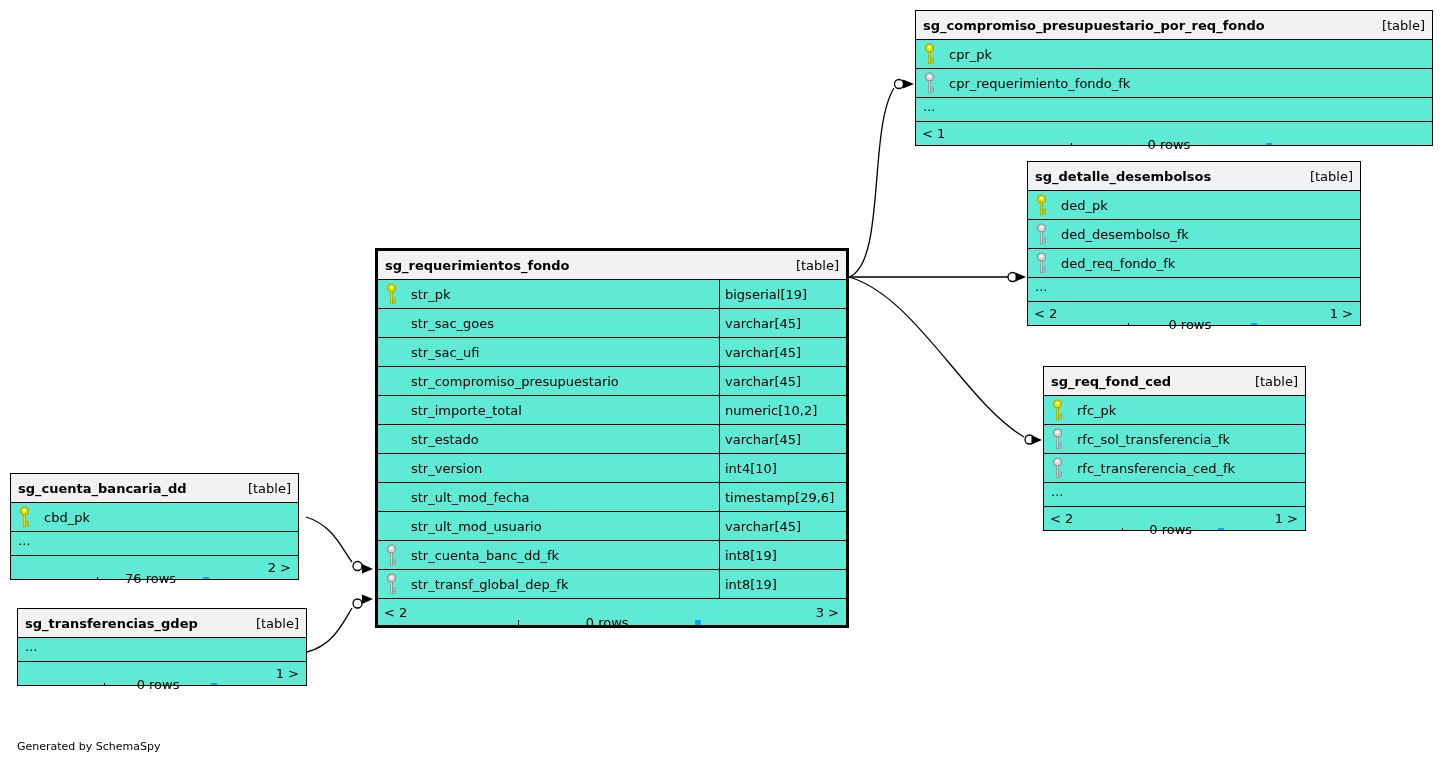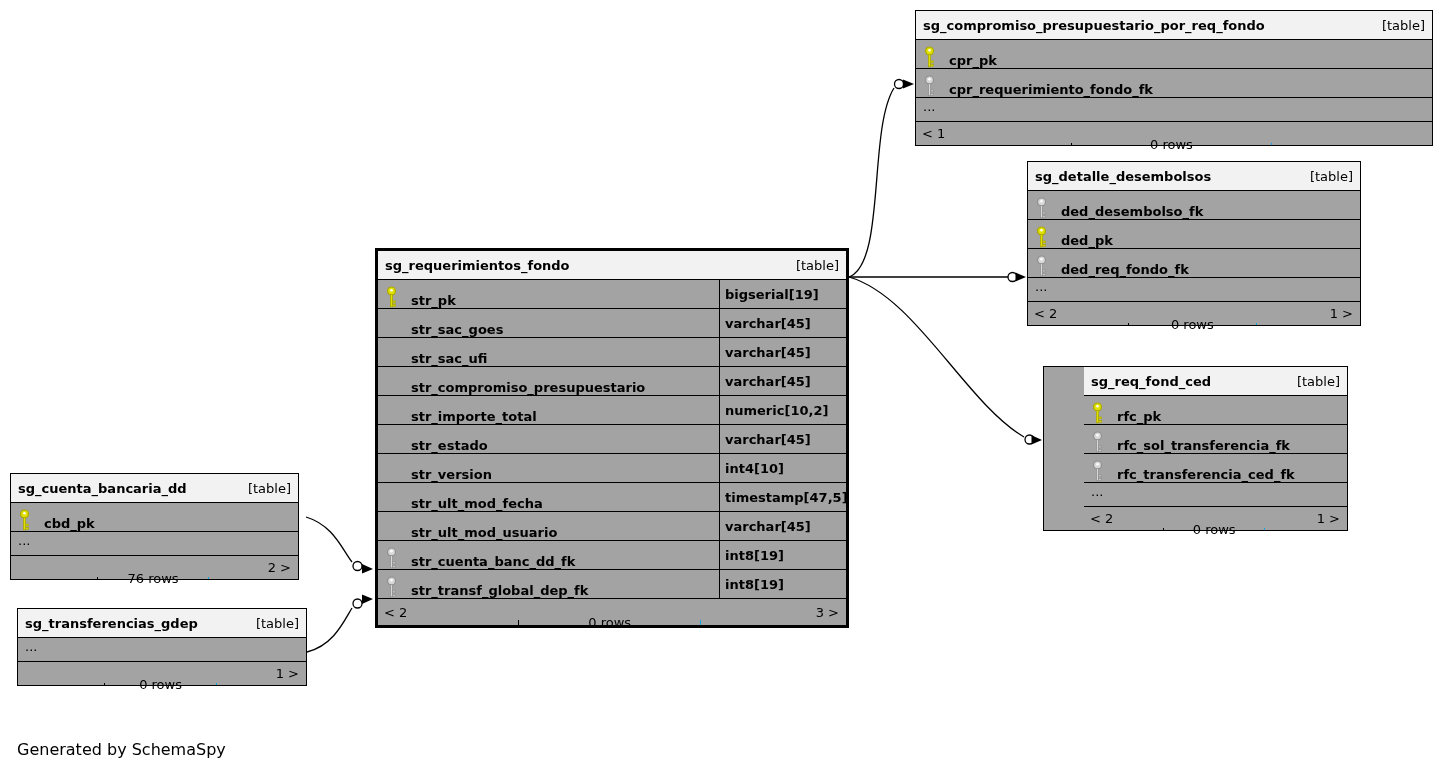--- a/index.html
+++ b/index.html
@@ -3,48 +3,48 @@
 <meta charset="utf-8">
 <style>
   html,body { margin:0; padding:0; background:#ffffff; }
   body { font-family:"DejaVu Sans","Liberation Sans",sans-serif; font-size:13px; color:#000; }
   .canvas { position:relative; width:1449px; height:769px; background:var(--background,#fff); overflow:hidden; }
   .connectors { position:absolute; left:0; top:0; pointer-events:none; }
   .rel { fill:none; stroke:#000; stroke-width:1.3; }
   .dot { fill:#fff; stroke:#000; stroke-width:1.3; }
   .arr { fill:#000; }
 
-  .db-table { position:absolute; background:#a3a3a3; border:1px solid var(--border,#000); box-sizing:border-box; }
+  .db-table { position:absolute; background:#5eead4; border:1px solid var(--border,#000); box-sizing:border-box; }
   .db-table.focus { border:3px solid var(--border,#000); }
 
   .thead { height:29px; box-sizing:border-box; border-bottom:1px solid #000;
            background:var(--header-bg,#f2f2f2); display:flex; align-items:center;
            justify-content:space-between; padding:0 7px; }
   .tname { font-weight:bold; white-space:nowrap; }
   .ttag  { white-space:nowrap; }
 
   .col-row { height:29px; box-sizing:border-box; border-bottom:1px solid #000;
-             display:flex; align-items:flex-end; padding-left:7px; position:relative;font-weight:bold; }
+             display:flex; align-items:center; padding-left:7px; position:relative; }
   .keyicon { width:13px; height:22px; flex:0 0 13px; margin-right:13px; }
   .cname { white-space:nowrap; }
   .ctype { position:absolute; left:341px; top:0; bottom:0; width:127px; box-sizing:border-box;
            border-left:1px solid #000; display:flex; align-items:center; padding-left:5px;
            white-space:nowrap; }
 
   .ellipsis-row { height:24px; box-sizing:border-box; border-bottom:1px solid #000;
                   padding-left:7px; line-height:18px; }
 
   .tfoot { height:23px; box-sizing:border-box; display:flex; }
   .db-table.focus .tfoot { height:26px; }
   .tfoot > span { display:flex; align-items:center; box-sizing:border-box; }
   .fl { flex:0 0 30%; padding:0 6px; }
-  .fc { flex:1 1 auto; border-left:1px solid #000; border-right:1px solid #0ea5e9; justify-content:center;margin-top:21px; }
+  .fc { flex:1 1 auto; border-left:1px solid #000; border-right:6px solid #0ea5e9; justify-content:center;margin-top:21px; }
   .fr { flex:0 0 31%; justify-content:flex-end; padding:0 7px; }
 
-  .gen-note { position:absolute; left:17px; top:740px; font-size:16px; }
+  .gen-note { position:absolute; left:17px; top:740px; font-size:11px; }
 </style>
 </head>
 <body>
 
 <div class="canvas">
 
   <svg class="connectors" width="1449" height="769">
     <g>
       <path class="rel" d="M 849 277 C 886 263, 868 130, 894 88"></path>
       <circle class="dot" cx="899" cy="84" r="4.5"></circle>
@@ -108,58 +108,58 @@
   </div>
 
   <div class="db-table" style="left:1027px; top:161px; width:334px;">
     <div class="thead">
       <span class="tname">sg_detalle_desembolsos</span>
       <span class="ttag">[table]</span>
     </div>
     <div class="rows">
         <div class="col-row">
           <span class="keyicon"><svg width="13" height="22" viewBox="0 0 13 22" xmlns="http://www.w3.org/2000/svg">
+              <circle cx="6.5" cy="5" r="4" fill="#e1e000" stroke="#a8a800" stroke-width="1.2"></circle>
+              <circle cx="6.5" cy="4.3" r="1.3" fill="#ffffff"></circle>
+              <rect x="5.4" y="8.6" width="2.2" height="12.2" fill="#e1e000" stroke="#a8a800" stroke-width="0.8"></rect>
+              <rect x="7.6" y="15" width="2.7" height="1.8" fill="#e1e000" stroke="#a8a800" stroke-width="0.8"></rect>
+              <rect x="7.6" y="18.4" width="2.7" height="1.8" fill="#e1e000" stroke="#a8a800" stroke-width="0.8"></rect>
+            </svg></span>
+          <span class="cname">ded_pk</span>
+        </div>
+        <div class="col-row">
+          <span class="keyicon"><svg width="13" height="22" viewBox="0 0 13 22" xmlns="http://www.w3.org/2000/svg">
               <circle cx="6.5" cy="5" r="4" fill="#d8d8d8" stroke="#8f8f8f" stroke-width="1.2"></circle>
               <circle cx="6.5" cy="4.3" r="1.3" fill="#ffffff"></circle>
               <rect x="5.4" y="8.6" width="2.2" height="12.2" fill="#d8d8d8" stroke="#8f8f8f" stroke-width="0.8"></rect>
               <rect x="7.6" y="15" width="2.7" height="1.8" fill="#d8d8d8" stroke="#8f8f8f" stroke-width="0.8"></rect>
               <rect x="7.6" y="18.4" width="2.7" height="1.8" fill="#d8d8d8" stroke="#8f8f8f" stroke-width="0.8"></rect>
             </svg></span>
           <span class="cname">ded_desembolso_fk</span>
         </div>
         <div class="col-row">
           <span class="keyicon"><svg width="13" height="22" viewBox="0 0 13 22" xmlns="http://www.w3.org/2000/svg">
-              <circle cx="6.5" cy="5" r="4" fill="#e1e000" stroke="#a8a800" stroke-width="1.2"></circle>
-              <circle cx="6.5" cy="4.3" r="1.3" fill="#ffffff"></circle>
-              <rect x="5.4" y="8.6" width="2.2" height="12.2" fill="#e1e000" stroke="#a8a800" stroke-width="0.8"></rect>
-              <rect x="7.6" y="15" width="2.7" height="1.8" fill="#e1e000" stroke="#a8a800" stroke-width="0.8"></rect>
-              <rect x="7.6" y="18.4" width="2.7" height="1.8" fill="#e1e000" stroke="#a8a800" stroke-width="0.8"></rect>
-            </svg></span>
-          <span class="cname">ded_pk</span>
-        </div>
-        <div class="col-row">
-          <span class="keyicon"><svg width="13" height="22" viewBox="0 0 13 22" xmlns="http://www.w3.org/2000/svg">
               <circle cx="6.5" cy="5" r="4" fill="#d8d8d8" stroke="#8f8f8f" stroke-width="1.2"></circle>
               <circle cx="6.5" cy="4.3" r="1.3" fill="#ffffff"></circle>
               <rect x="5.4" y="8.6" width="2.2" height="12.2" fill="#d8d8d8" stroke="#8f8f8f" stroke-width="0.8"></rect>
               <rect x="7.6" y="15" width="2.7" height="1.8" fill="#d8d8d8" stroke="#8f8f8f" stroke-width="0.8"></rect>
               <rect x="7.6" y="18.4" width="2.7" height="1.8" fill="#d8d8d8" stroke="#8f8f8f" stroke-width="0.8"></rect>
             </svg></span>
           <span class="cname">ded_req_fondo_fk</span>
         </div>
       </div>
     <div class="ellipsis-row">...</div>
     <div class="tfoot">
       <span class="fl">&lt; 2</span>
       <span class="fc">0 rows</span>
       <span class="fr">1 &gt;</span>
     </div>
   </div>
 
-  <div class="db-table" style="left:1043px; top:366px; width:305px;padding-left:40px;">
+  <div class="db-table" style="left:1043px; top:366px; width:263px;">
     <div class="thead">
       <span class="tname">sg_req_fond_ced</span>
       <span class="ttag">[table]</span>
     </div>
     <div class="rows">
         <div class="col-row">
           <span class="keyicon"><svg width="13" height="22" viewBox="0 0 13 22" xmlns="http://www.w3.org/2000/svg">
               <circle cx="6.5" cy="5" r="4" fill="#e1e000" stroke="#a8a800" stroke-width="1.2"></circle>
               <circle cx="6.5" cy="4.3" r="1.3" fill="#ffffff"></circle>
               <rect x="5.4" y="8.6" width="2.2" height="12.2" fill="#e1e000" stroke="#a8a800" stroke-width="0.8"></rect>
@@ -240,21 +240,21 @@
           <span class="ctype">varchar[45]</span>
         </div>
         <div class="col-row">
           <span class="keyicon"></span>
           <span class="cname">str_version</span>
           <span class="ctype">int4[10]</span>
         </div>
         <div class="col-row">
           <span class="keyicon"></span>
           <span class="cname">str_ult_mod_fecha</span>
-          <span class="ctype">timestamp[47,5]</span>
+          <span class="ctype">timestamp[29,6]</span>
         </div>
         <div class="col-row">
           <span class="keyicon"></span>
           <span class="cname">str_ult_mod_usuario</span>
           <span class="ctype">varchar[45]</span>
         </div>
         <div class="col-row">
           <span class="keyicon"><svg width="13" height="22" viewBox="0 0 13 22" xmlns="http://www.w3.org/2000/svg">
               <circle cx="6.5" cy="5" r="4" fill="#d8d8d8" stroke="#8f8f8f" stroke-width="1.2"></circle>
               <circle cx="6.5" cy="4.3" r="1.3" fill="#ffffff"></circle>

